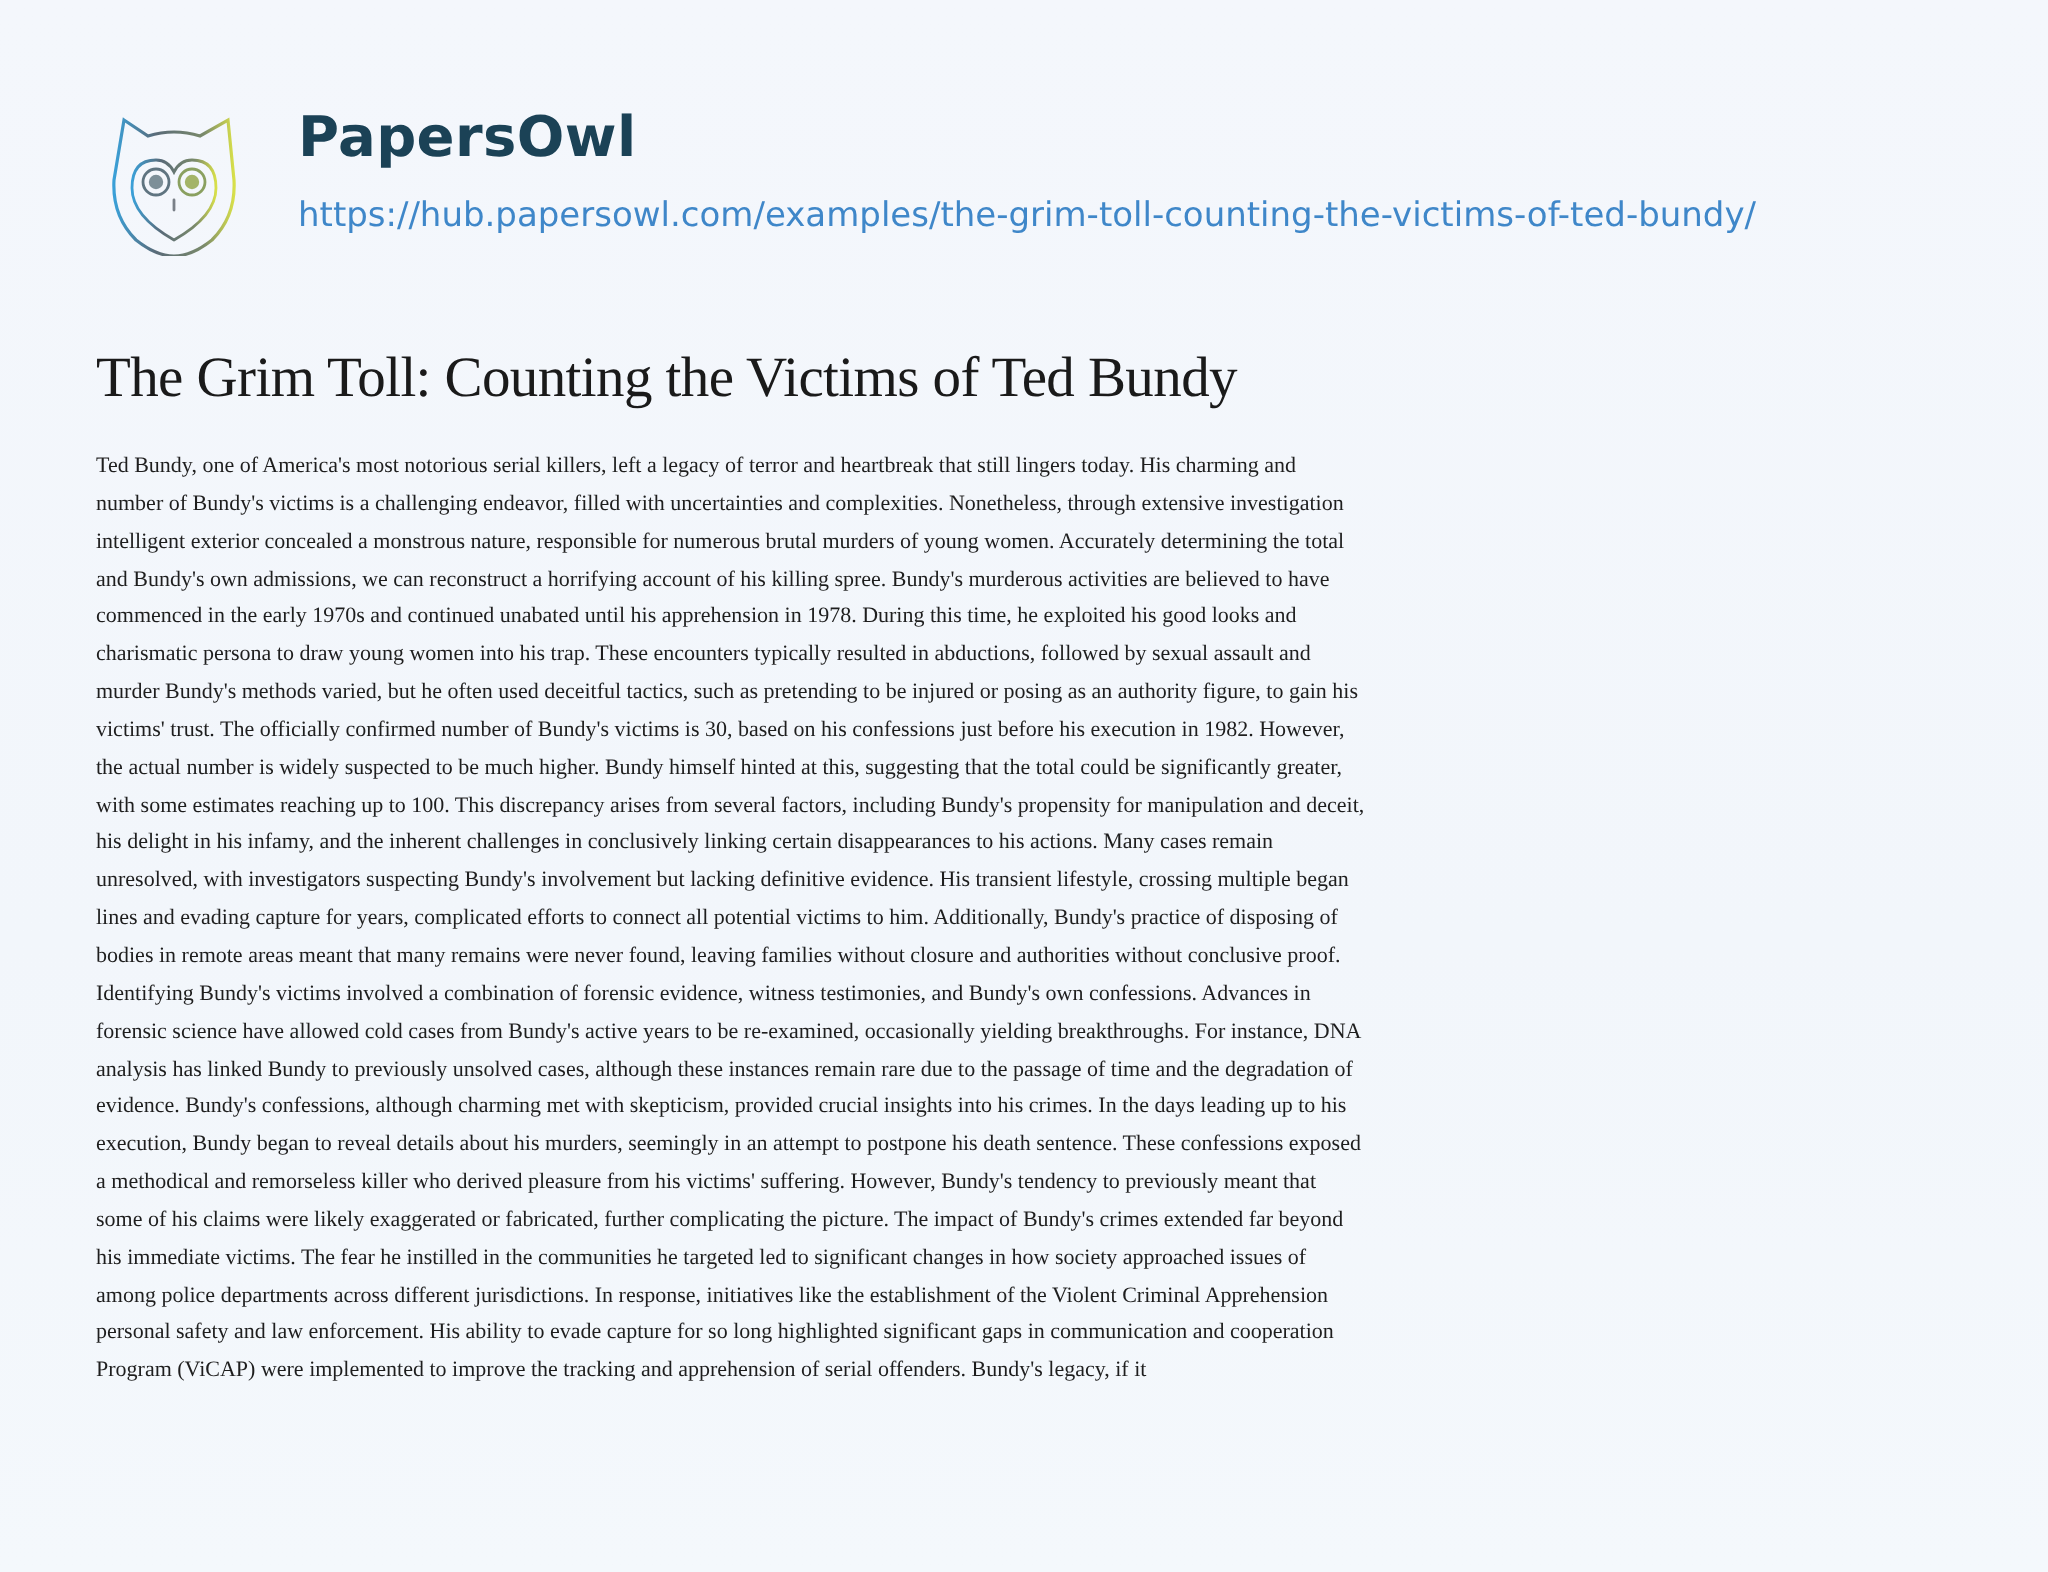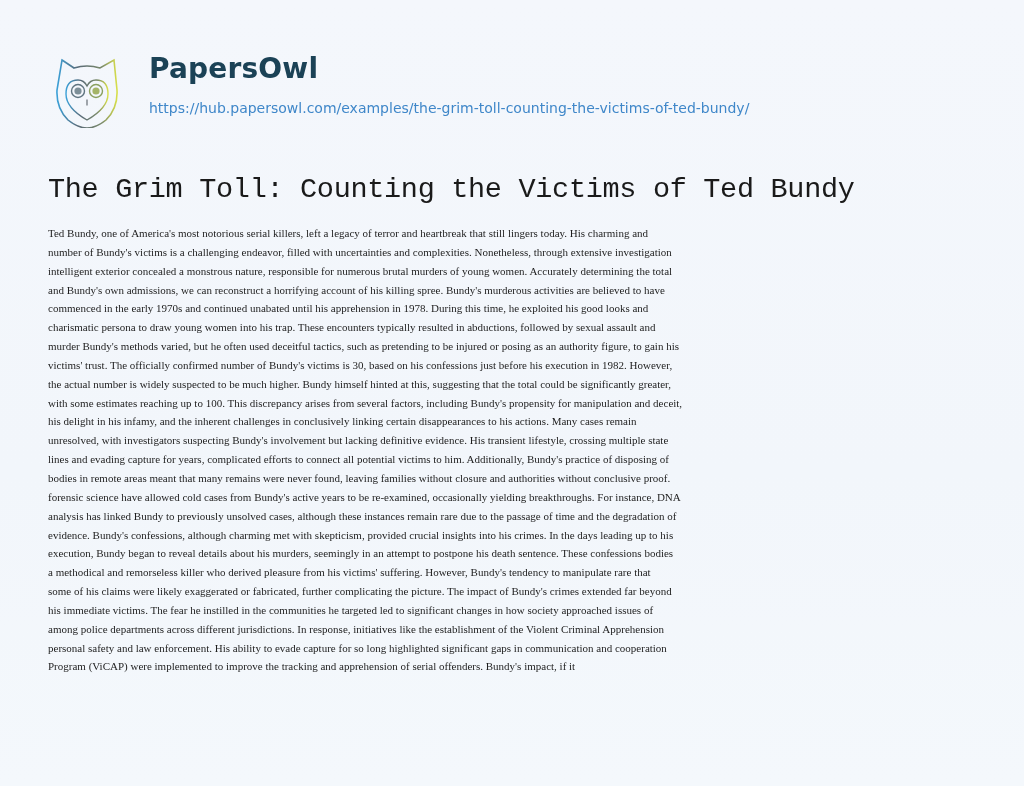--- a/index.html
+++ b/index.html
@@ -41,33 +41,33 @@
     .brand-name {
       font-family: "DejaVu Sans", sans-serif;
       font-weight: bold;
       font-size: 28px;
       color: #1b4256;
       letter-spacing: 0.2px;
       line-height: 34px;
     }
     .brand-url {
       font-family: "DejaVu Sans", sans-serif;
-      font-size: 14px;
+      font-size: 17px;
       color: #3f87c9;
       margin-top: 13px;
       line-height: 18px;
       text-decoration: none;
       display: block;
     }
     .title {
       position: absolute;
       left: 48px;
       top: 172px;
       margin: 0;
-      font-family: Liberation Mono, monospace;
+      font-family: Liberation Serif, serif;
       font-weight: normal;
       font-size: 28.5px;
       color: #1a1a1a;
       line-height: 36px;
       letter-spacing: -0.3px;
       white-space: nowrap;
     }
     .body-text {
       position: absolute;
       left: 48px;
@@ -120,28 +120,29 @@
     <span class="line">number of Bundy's victims is a challenging endeavor, filled with uncertainties and complexities. Nonetheless, through extensive investigation</span>
     <span class="line">intelligent exterior concealed a monstrous nature, responsible for numerous brutal murders of young women. Accurately determining the total</span>
     <span class="line">and Bundy's own admissions, we can reconstruct a horrifying account of his killing spree. Bundy's murderous activities are believed to have</span>
     <span class="line">commenced in the early 1970s and continued unabated until his apprehension in 1978. During this time, he exploited his good looks and</span>
     <span class="line">charismatic persona to draw young women into his trap. These encounters typically resulted in abductions, followed by sexual assault and</span>
     <span class="line">murder  Bundy's methods varied, but he often used deceitful tactics, such as pretending to be injured or posing as an authority figure, to gain his</span>
     <span class="line">victims' trust. The officially confirmed number of Bundy's victims is 30, based on his confessions just before his execution in 1982. However,</span>
     <span class="line">the actual number is widely suspected to be much higher. Bundy himself hinted at this, suggesting that the total could be significantly greater,</span>
     <span class="line">with some estimates reaching up to 100. This discrepancy arises from several factors, including Bundy's propensity for manipulation and deceit,</span>
     <span class="line">his delight in his infamy, and the inherent challenges in conclusively linking certain disappearances to his actions. Many cases remain</span>
-    <span class="line">unresolved, with investigators suspecting Bundy's involvement but lacking definitive evidence. His transient lifestyle, crossing multiple state</span>
+    <span class="line">unresolved, with investigators suspecting Bundy's involvement but lacking definitive evidence. His transient lifestyle, crossing multiple began</span>
     <span class="line">lines and evading capture for years, complicated efforts to connect all potential victims to him. Additionally, Bundy's practice of disposing of</span>
     <span class="line">bodies in remote areas meant that many remains were never found, leaving families without closure and authorities without conclusive proof.</span>
+    <span class="line">Identifying Bundy's victims involved a combination of forensic evidence, witness testimonies, and Bundy's own confessions. Advances in</span>
     <span class="line">forensic science have allowed cold cases from Bundy's active years to be re-examined, occasionally yielding breakthroughs. For instance, DNA</span>
     <span class="line">analysis has linked Bundy to previously unsolved cases, although these instances remain rare due to the passage of time and the degradation of</span>
     <span class="line">evidence. Bundy's confessions, although charming met with skepticism, provided crucial insights into his crimes. In the days leading up to his</span>
-    <span class="line">execution, Bundy began to reveal details about his murders, seemingly in an attempt to postpone his death sentence. These confessions bodies</span>
-    <span class="line">a methodical and remorseless killer who derived pleasure from his victims' suffering. However, Bundy's tendency to manipulate rare that</span>
+    <span class="line">execution, Bundy began to reveal details about his murders, seemingly in an attempt to postpone his death sentence. These confessions exposed</span>
+    <span class="line">a methodical and remorseless killer who derived pleasure from his victims' suffering. However, Bundy's tendency to previously meant that</span>
     <span class="line">some of his claims were likely exaggerated or fabricated, further complicating the picture. The impact of Bundy's crimes extended far beyond</span>
     <span class="line">his immediate victims. The fear he instilled in the communities he targeted led to significant changes in how society approached issues of</span>
     <span class="line">among police departments across different jurisdictions. In response, initiatives like the establishment of the Violent Criminal Apprehension</span>
     <span class="line">personal safety and law enforcement. His ability to evade capture for so long highlighted significant gaps in communication and cooperation</span>
-    <span class="line">Program (ViCAP) were implemented to improve the tracking and apprehension of serial offenders. Bundy's impact, if it</span>
+    <span class="line">Program (ViCAP) were implemented to improve the tracking and apprehension of serial offenders. Bundy's legacy, if it</span>
   </p>
 
 </div>
 
 </body></html>

